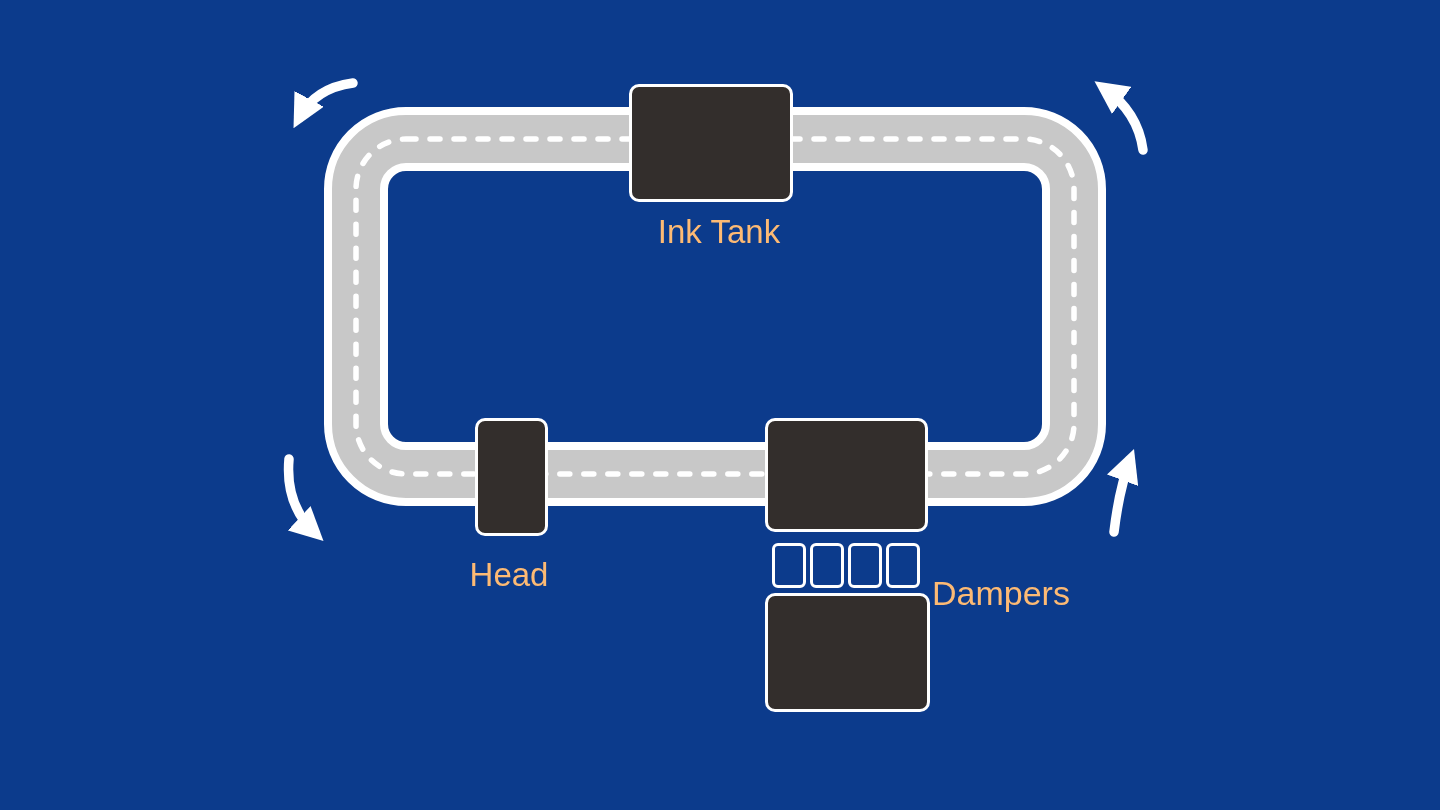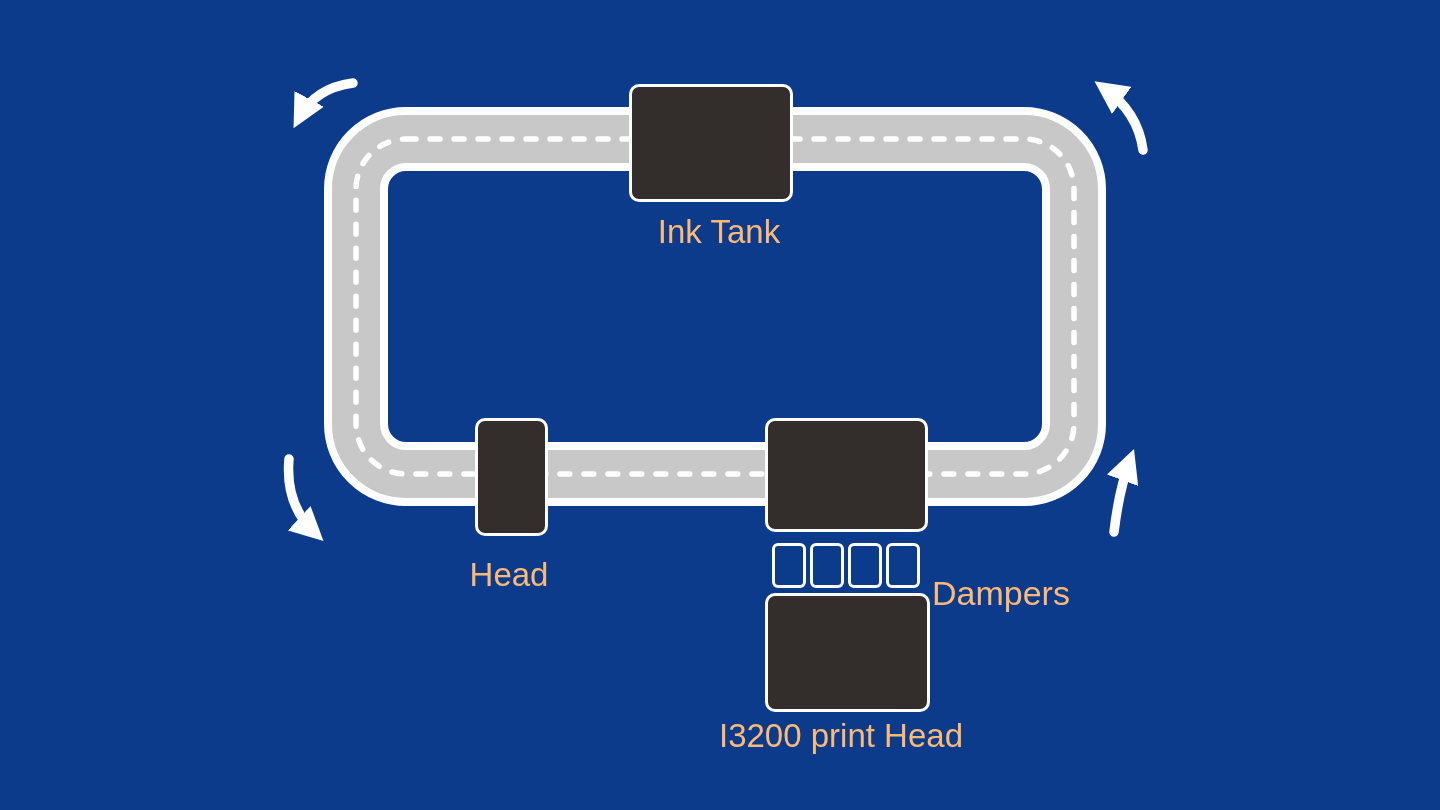--- a/index.html
+++ b/index.html
@@ -81,15 +81,14 @@
   <div class="dampers-row">
       <div class="damper"></div>
       <div class="damper"></div>
       <div class="damper"></div>
       <div class="damper"></div>
     </div>
 
   <div class="label label-center label-tank">Ink Tank</div>
   <div class="label label-center label-pump">Head</div>
   <div class="label label-dampers">Dampers</div>
-  <div class="label label-center label-printhead">I3200 print Head</div>
 
 </div>
 
 </body></html>

